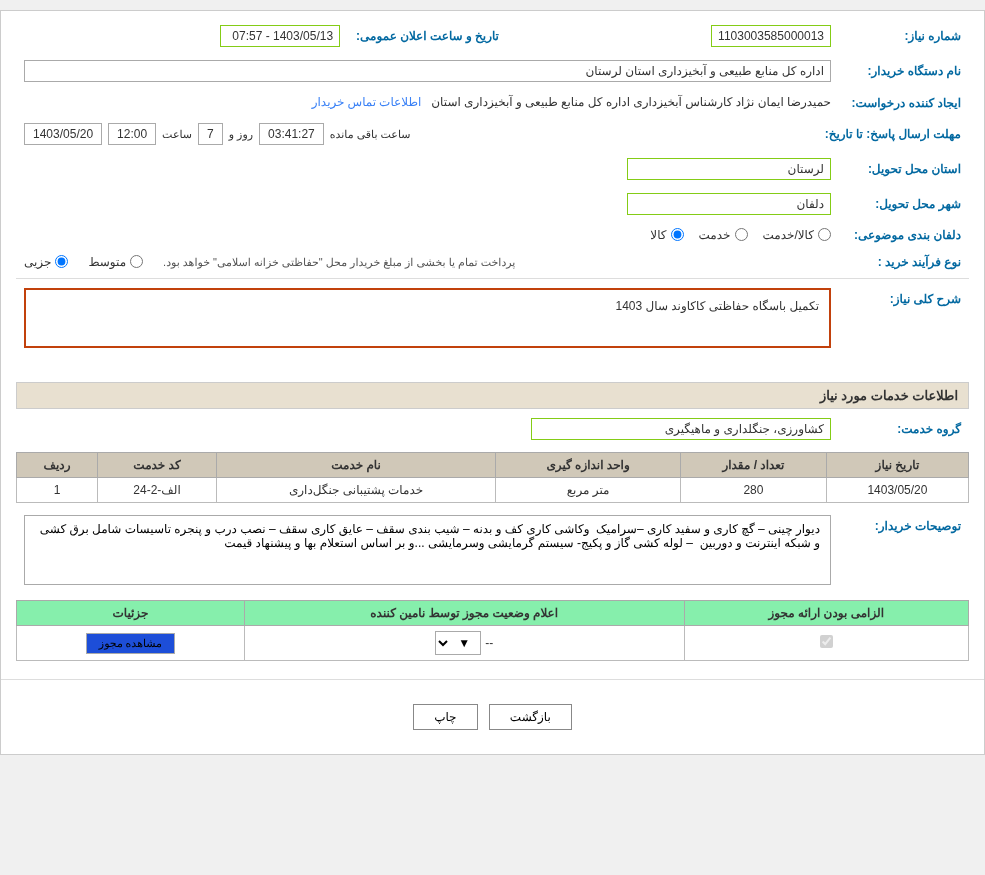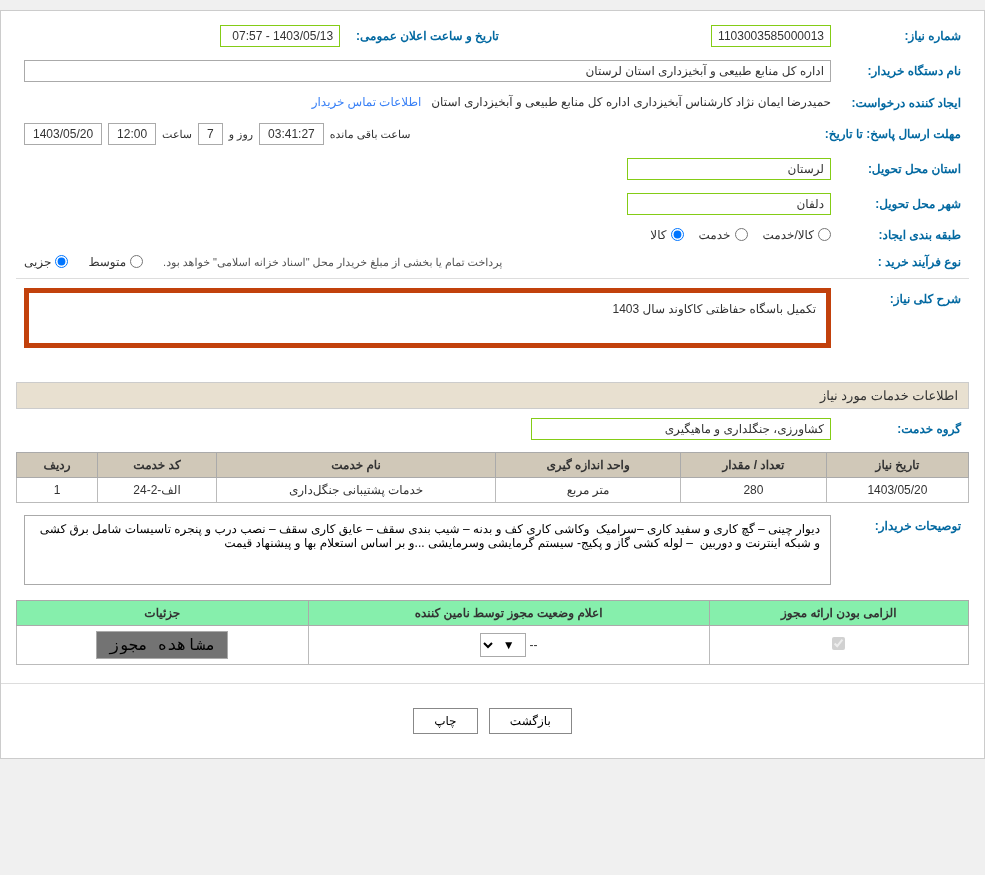--- a/index.html
+++ b/index.html
@@ -24,21 +24,21 @@
       font-size: 14px;
       font-weight: bold;
     }
     .content {
       padding: 10px 15px;
     }
     .section-title {
       background: #e8e0d0;
       border: 1px solid #ccc;
       padding: 5px 10px;
-      font-weight: normal;
+      font-weight: bold;
       font-size: 13px;
       margin: 10px 0 5px 0;
     }
     .info-table {
       width: 100%;
       border-collapse: collapse;
       margin-bottom: 5px;
     }
     .info-table td {
       padding: 4px 8px;
@@ -114,21 +114,21 @@
       padding: 5px 8px;
       text-align: center;
       font-weight: bold;
     }
     .services-table td {
       border: 1px solid #bbb;
       padding: 5px 8px;
       text-align: center;
     }
     .desc-box {
-      border: 5px solid #c2410c;
+      border: 2px solid #c2410c;
       padding: 6px 10px;
       background: #fff;
       min-height: 60px;
       line-height: 1.8;
       text-align: right;
       font-size: 12px;
       width: 100%;
     }
     .licenses-table {
       width: 100%;
@@ -142,26 +142,26 @@
       padding: 5px 8px;
       text-align: center;
       font-weight: bold;
     }
     .licenses-table td {
       border: 1px solid #bbb;
       padding: 5px 8px;
       text-align: center;
     }
     .btn-view {
-      background: #737373;
+      background: #1d4ed8;
       border: 1px solid #aaa;
       padding: 3px 12px;
       cursor: pointer;
-      font-family: Liberation Mono, monospace;
-      font-size: 16px;
+      font-family: Liberation Serif, serif;
+      font-size: 11px;
     }
     .btn-primary {
       background: #fff;
       border: 1px solid #888;
       padding: 5px 20px;
       cursor: pointer;
       font-family: Tahoma, Arial, sans-serif;
       font-size: 12px;
       margin: 0 4px;
     }
@@ -295,21 +295,21 @@
         <td class="value-cell">
           <span class="input-box input-med">دلفان</span>
         </td>
       </tr>
     </tbody>
       </table>
 
     <table class="info-table">
       <tbody>
           <tr>
-        <td class="label-cell">طبقه بندی ایجاد:</td>
+        <td class="label-cell">دلفان بندی موضوعی:</td>
         <td class="value-cell">
           <div class="radio-group">
             <div class="radio-item">
               <input type="radio" name="tabaqe" style="">
               <span>کالا/خدمت</span>
             </div>
             <div class="radio-item">
               <input type="radio" name="tabaqe" style="">
               <span>خدمت</span>
             </div>
@@ -322,21 +322,21 @@
       </tr>
     </tbody>
       </table>
 
     <table class="info-table">
       <tbody>
           <tr>
         <td class="label-cell">نوع فرآیند خرید :</td>
         <td class="value-cell">
           <div style="display:flex; align-items:center; gap:20px; flex-wrap:wrap; justify-content:flex-end;">
-            <span class="note-text">پرداخت تمام یا بخشی از مبلغ خریدار محل "اسناد خزانه اسلامی" خواهد بود.</span>
+            <span class="note-text">پرداخت تمام یا بخشی از مبلغ خریدار محل "حفاظتی خزانه اسلامی" خواهد بود.</span>
             <div class="radio-item">
               <input type="radio" name="farayand" style="">
               <span>متوسط</span>
             </div>
             <div class="radio-item">
               <input type="radio" name="farayand" checked="" style="">
               <span>جزیی</span>
             </div>
           </div>
         </td>

